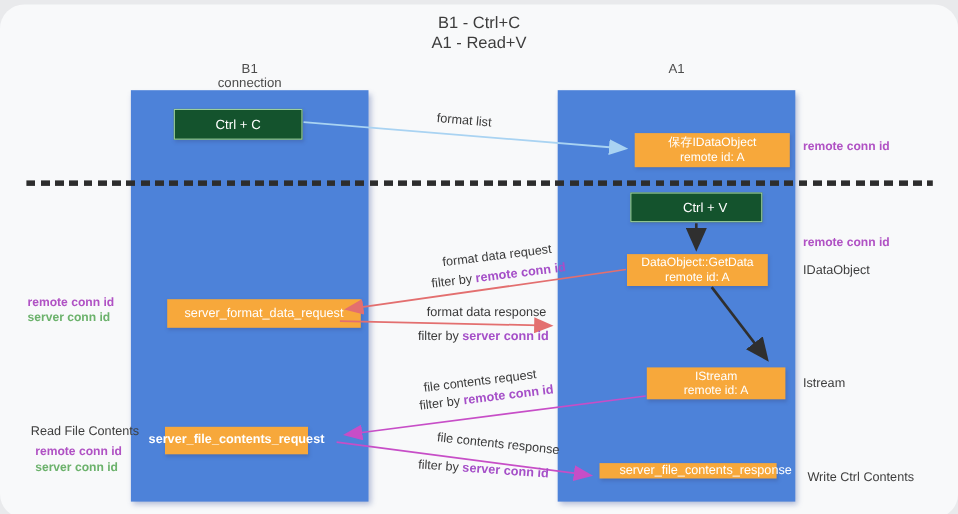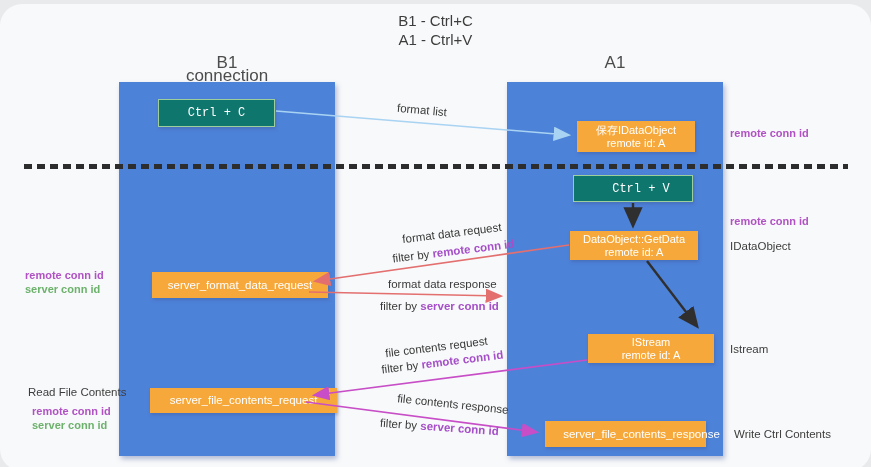--- a/index.html
+++ b/index.html
@@ -12,79 +12,79 @@
     overflow: hidden;
     margin: 4px auto;
     border-radius: 22px;
   }
   .title {
     position: absolute; top: 7px; left: 0; width: 871px;
     text-align: center; font-size: 15px; line-height: 19px; color: #3d3d3d;
   }
   .col-header {
     position: absolute; width: 216px; text-align: center;
-    font-size: 17px; line-height: 13px; color: #4c4c4c;
+    font-size: 12px; line-height: 13px; color: #4c4c4c;
   }
   .lifeline {
     position: absolute; top: 78px; width: 216px; height: 374px;
     background: #4d82d9;
     box-shadow: 2px 3px 5px rgba(90,110,170,0.45);
   }
   .dashed-divider {
     position: absolute; top: 160px; left: 24px; width: 824px; height: 5px;
     background: repeating-linear-gradient(90deg, #2d2d2d 0 8px, transparent 8px 13px);
   }
   .node {
     position: absolute; display: flex; flex-direction: column;
     align-items: center; justify-content: center;
     color: #ffffff; text-align: center;
     box-shadow: 1px 2px 3px rgba(60,80,140,0.35);
   }
-  .node-green { background: #0f766e; border: 1px solid #9ccf9b; font-size: 12px; font-family: Liberation Mono, monospace; }
+  .node-green { background: #14532d; border: 1px solid #9ccf9b; font-size: 12px; }
   .node-orange { background: #f7a83b; font-size: 11px; line-height: 13px; }
   .node-orange.single { font-size: 11.5px; }
   .flow-label {
     position: absolute; white-space: nowrap;
     font-size: 11.5px; color: #3a3a3a;
   }
   .flow-label .key { font-weight: bold; color: #a54fc8; }
   .side-label { position: absolute; white-space: nowrap; font-size: 11.5px; color: #3d3d3d; }
   .purple-bold { font-weight: bold; color: #b052c4; font-size: 11px; }
   .green-bold { font-weight: bold; color: #6cb26c; font-size: 11px; }
   .conn-id-block { position: absolute; line-height: 14px; white-space: nowrap; }
   svg.arrows { position: absolute; top: 0; left: 0; pointer-events: none; }
 </style>
 </head>
 <body>
 
 <div class="canvas">
 
   <div class="title">
     <div>B1 - Ctrl+C</div>
-    <div>A1 - Ctrl+V</div>
+    <div>A1 - Read+V</div>
   </div>
 
   <div class="col-header" style="left:119px; top:52px;">
     <div>B1</div>
     <div>connection</div>
   </div>
   <div class="col-header" style="left:507px; top:52px;">
     <div>A1</div>
   </div>
 
   <div class="lifeline" style="left:119px;"></div>
   <div class="lifeline" style="left:507px;"></div>
 
   <div class="dashed-divider"></div>
 
   <div class="node node-green" style="left:158px; top:95px; width:117px; height:28px;">
     <span>Ctrl + C</span>
   </div>
 
-  <div class="node node-orange" style="left:577px; top:117px; width:118px; height:31px;">
+  <div class="node node-orange" style="left:577px; top:117px; width:141px; height:31px;">
     <span>保存IDataObject</span>
     <span>remote id: A</span>
   </div>
 
   <div class="node node-green" style="left:573px; top:171px; width:120px; height:27px;padding-left:16px;">
     <span>Ctrl + V</span>
   </div>
 
   <div class="node node-orange" style="left:570px; top:227px; width:128px; height:29px;">
     <span>DataObject::GetData</span>
@@ -94,25 +94,25 @@
   <div class="node node-orange single" style="left:152px; top:268px; width:176px; height:26px;">
     <span>server_format_data_request</span>
   </div>
 
 
   <div class="node node-orange" style="left:588px; top:330px; width:126px; height:29px;">
     <span>IStream</span>
     <span>remote id: A</span>
   </div>
 
-  <div class="node node-orange single" style="left:150px; top:384px; width:187px; height:25px;">
+  <div class="node node-orange single" style="left:150px; top:384px; width:130px; height:25px;font-weight:bold;">
     <span>server_file_contents_request</span>
   </div>
 
-  <div class="node node-orange single" style="left:545px; top:417px; width:161px; height:26px;padding-left:32px;">
+  <div class="node node-orange single" style="left:545px; top:417px; width:161px; height:14px;padding-left:32px;">
     <span>server_file_contents_response</span>
   </div>
 
   <svg class="arrows" width="871" height="467" viewBox="0 0 871 467">
     <defs>
       <marker id="head-blue" markerWidth="11" markerHeight="9" refX="9" refY="4.5" orient="auto">
         <path d="M0,0 L11,4.5 L0,9 z" fill="#a9d3f2"></path>
       </marker>
       <marker id="head-salmon" markerWidth="11" markerHeight="9" refX="9" refY="4.5" orient="auto">
         <path d="M0,0 L11,4.5 L0,9 z" fill="#e36f6f"></path>

